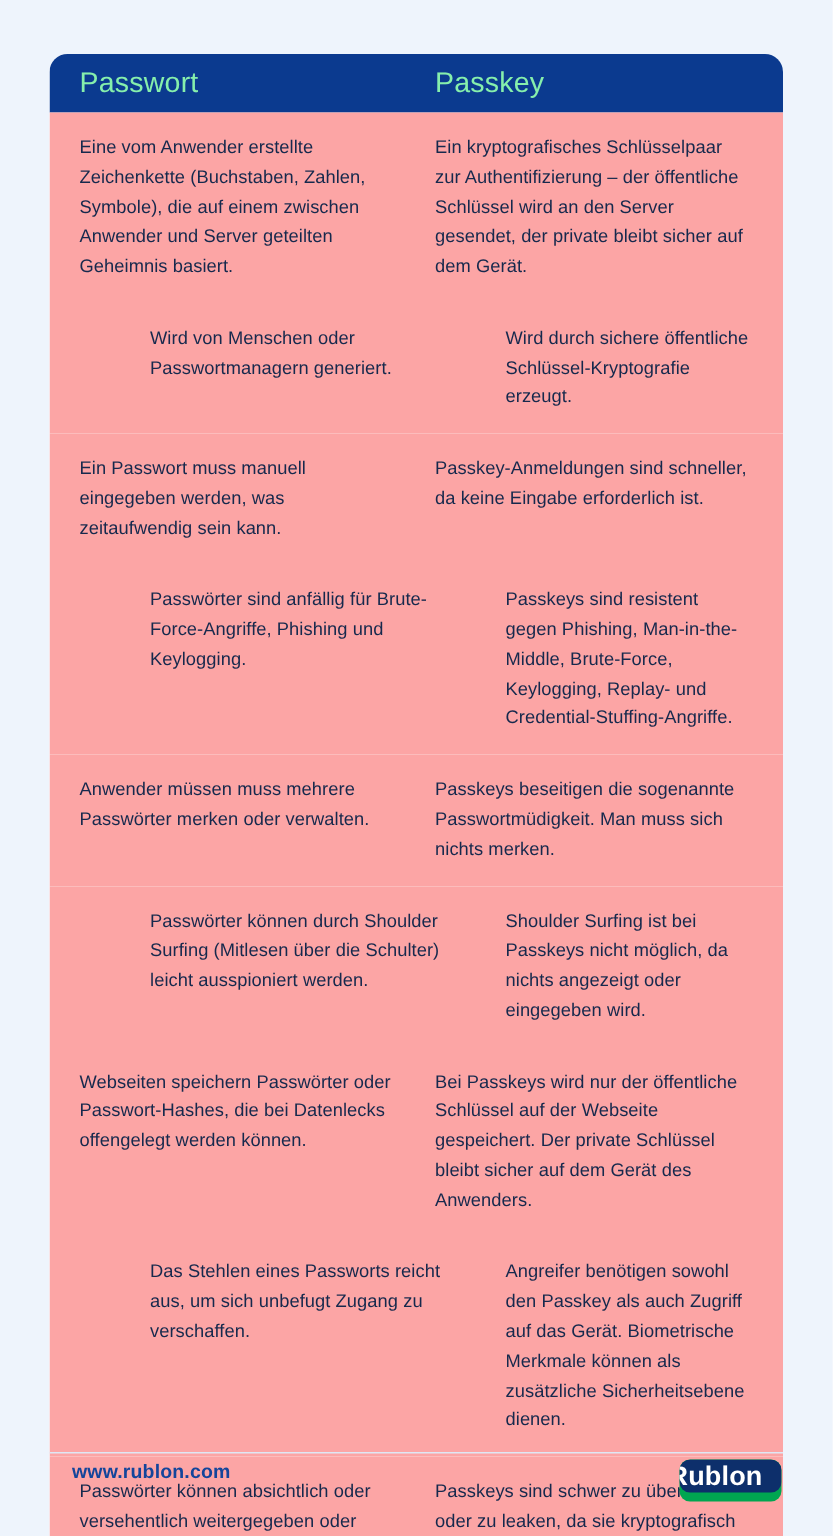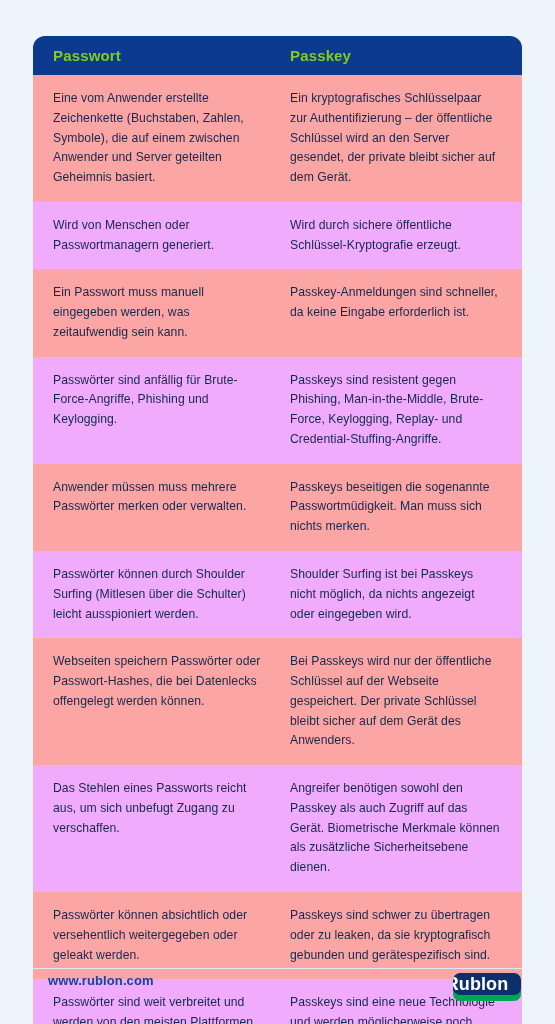--- a/index.html
+++ b/index.html
@@ -37,36 +37,36 @@
   }
 
   .table-header {
     display:flex;
     background:#0b3a8f;
     height:39px;
     align-items:center;
   }
 
   .th {
-    font-size:15px;
-    font-weight:bold;
-    color:#84cc16;
+    font-size:19px;
+    font-weight:normal;
+    color:#86efac;
     letter-spacing:0.15px;
   }
 
   .col-a { width:245px; padding-left:20px; flex:0 0 245px; }
   .col-b { flex:1 1 auto; padding-left:12px; padding-right:20px; }
 
   .trow {
     display:flex;
     align-items:flex-start;
     background:#fca5a5;
   }
 
-  .trow.alt { background:#f0abfc; }
+  .trow.alt { background:#fca5a5;padding-left:47px; }
 
   .tcell {
     font-size:12.2px;
     line-height:1.62;
     color:#16294d;
     padding-top:14px;
     padding-bottom:14px;
     letter-spacing:0.05px;
   }
 

